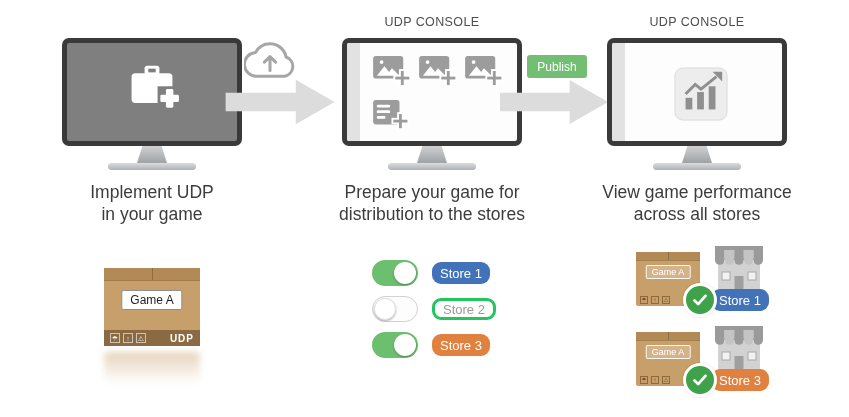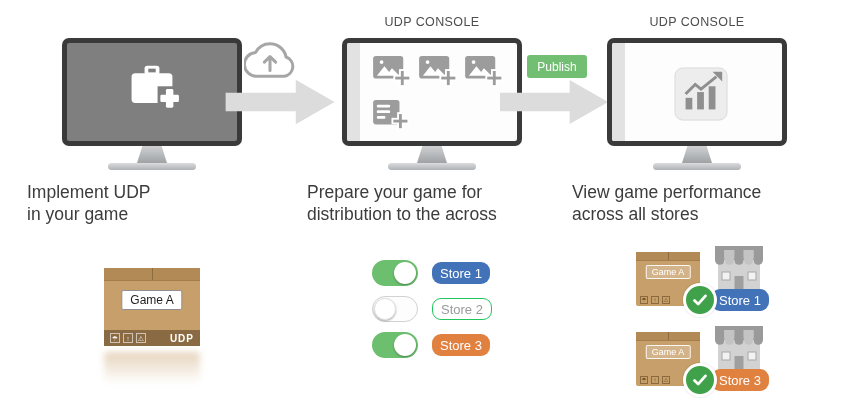--- a/index.html
+++ b/index.html
@@ -3,21 +3,21 @@
 <meta charset="utf-8">
 <style>
   * { margin:0; padding:0; box-sizing:border-box; }
   html,body { background:#ffffff; }
   body { font-family:"Liberation Sans", sans-serif; }
   .canvas { position:relative; width:849px; height:417px; background:#ffffff; overflow:hidden; }
 
   
   .step-header { position:absolute; top:15px; width:200px; text-align:center;
     font-size:12.5px; letter-spacing:0.4px; color:#4d4d4d; font-weight:500; }
-  .caption { position:absolute; top:181px; width:250px; text-align:left;
+  .caption { position:absolute; top:181px; width:250px; text-align:center;
     font-size:17.5px; line-height:1.28; color:#3c3c3c; }
 
   
   .monitor { position:absolute; top:38px; width:180px; }
   .screen { width:180px; height:108px; border:5px solid #3a3a3a; border-radius:7px;
     background:#fdfdfd; position:relative; overflow:hidden; }
   .screen.dark { background:#7f7f7f; display:flex; align-items:center; justify-content:center; }
   .screen-sidebar { position:absolute; left:0; top:0; bottom:0; width:13px; background:#e2e2e2; }
   .neck { width:30px; height:17px; margin:0 auto; background:linear-gradient(#cfd1d3,#9fa2a5);
     clip-path:polygon(18% 0,82% 0,100% 100%,0 100%); }
@@ -39,21 +39,21 @@
   .toggle.on { background:#6cbf6e; }
   .toggle.off { background:#fdfdfd; border:1px solid #d2d2d2; }
   .knob { position:absolute; top:2px; width:22px; height:22px; border-radius:50%;
     background:#fff; box-shadow:0 1px 2px rgba(0,0,0,0.3); }
   .toggle.on .knob { right:2px; }
   .toggle.off .knob { left:1px; top:1px; border:1px solid #e3e3e3; }
   .store-badge { height:22px; min-width:58px; padding:0 8px; border-radius:9px;
     display:flex; align-items:center; justify-content:center; font-size:13px; color:#fff; }
   .badge-blue { background:#4273b8; }
   .badge-orange { background:#e08140; }
-  .badge-ghost { background:#fff; border:1px solid #22c55e; color:#9b9b9b; }
+  .badge-ghost { background:#fff; border:3px solid #22c55e; color:#9b9b9b; }
 
   
   .game-box { position:absolute; background:#c79f6a; border-radius:2px; }
   .box-flap { height:13px; background:#b18a55; border-bottom:1px solid #a37e4c; position:relative; }
   .box-flap::after { content:""; position:absolute; left:50%; top:0; bottom:0; width:1px; background:#8d6c40; }
   .box-label { position:absolute; left:50%; transform:translateX(-50%); top:22px;
     background:#fff; border:1px solid #8f8f8f; border-radius:2px;
     font-size:12px; color:#1d1d1d; padding:2px 8px; white-space:nowrap; }
   .box-band { position:absolute; left:0; right:0; bottom:0; height:16px; background:#8a6a42;
     display:flex; align-items:center; justify-content:space-between; padding:0 6px;gap:23px; }
@@ -197,21 +197,21 @@
     <div class="neck"></div>
     <div class="mbase"></div>
   </div>
 
   <div class="caption" style="left:27px">
     <span>Implement UDP</span><br>
     <span>in your game</span>
   </div>
   <div class="caption" style="left:307px">
     <span>Prepare your game for</span><br>
-    <span>distribution to the across</span>
+    <span>distribution to the stores</span>
   </div>
   <div class="caption" style="left:572px">
     <span>View game performance</span><br>
     <span>across all stores</span>
   </div>
 
   <div class="game-box big-box">
     <div class="box-flap"></div>
     <div class="box-label">Game A</div>
     <div class="box-band">

